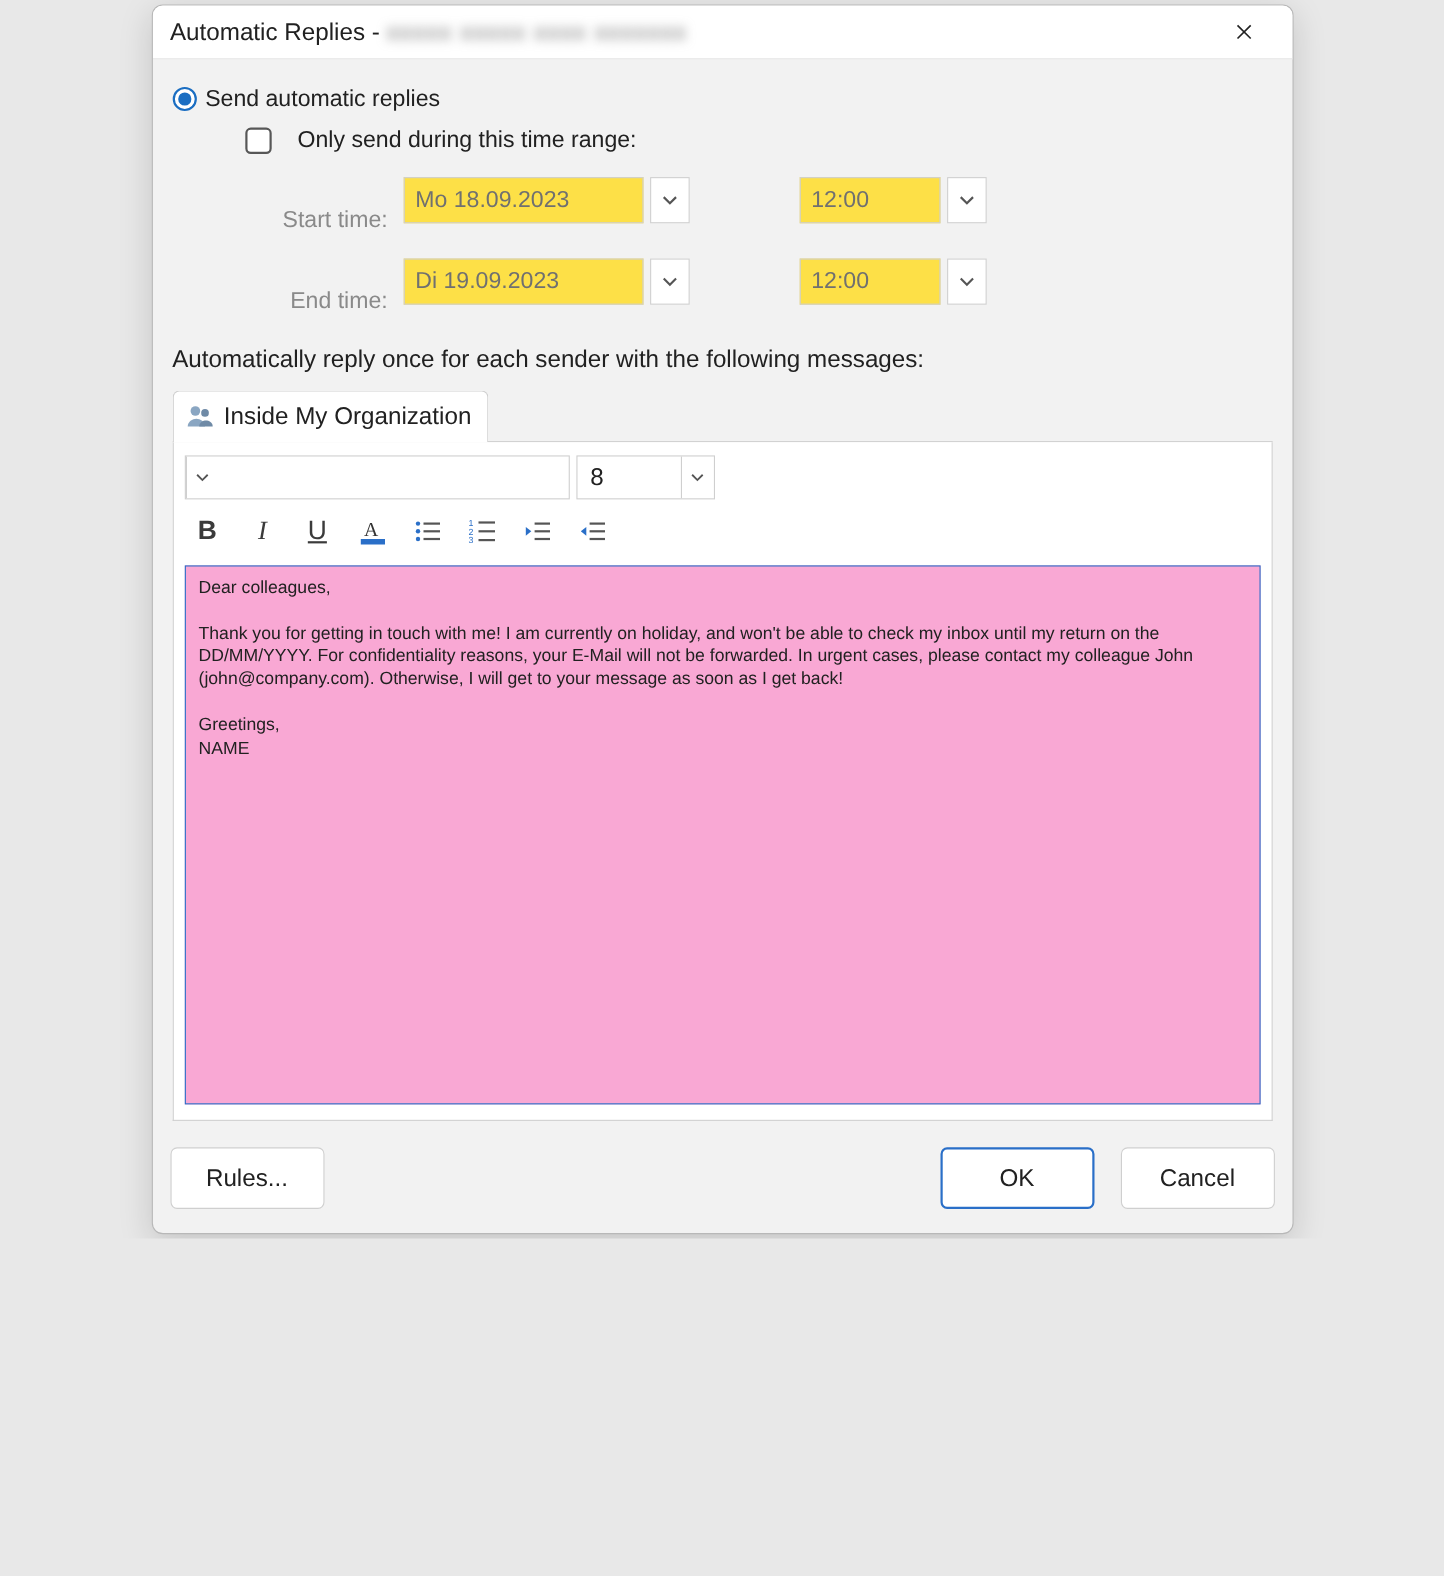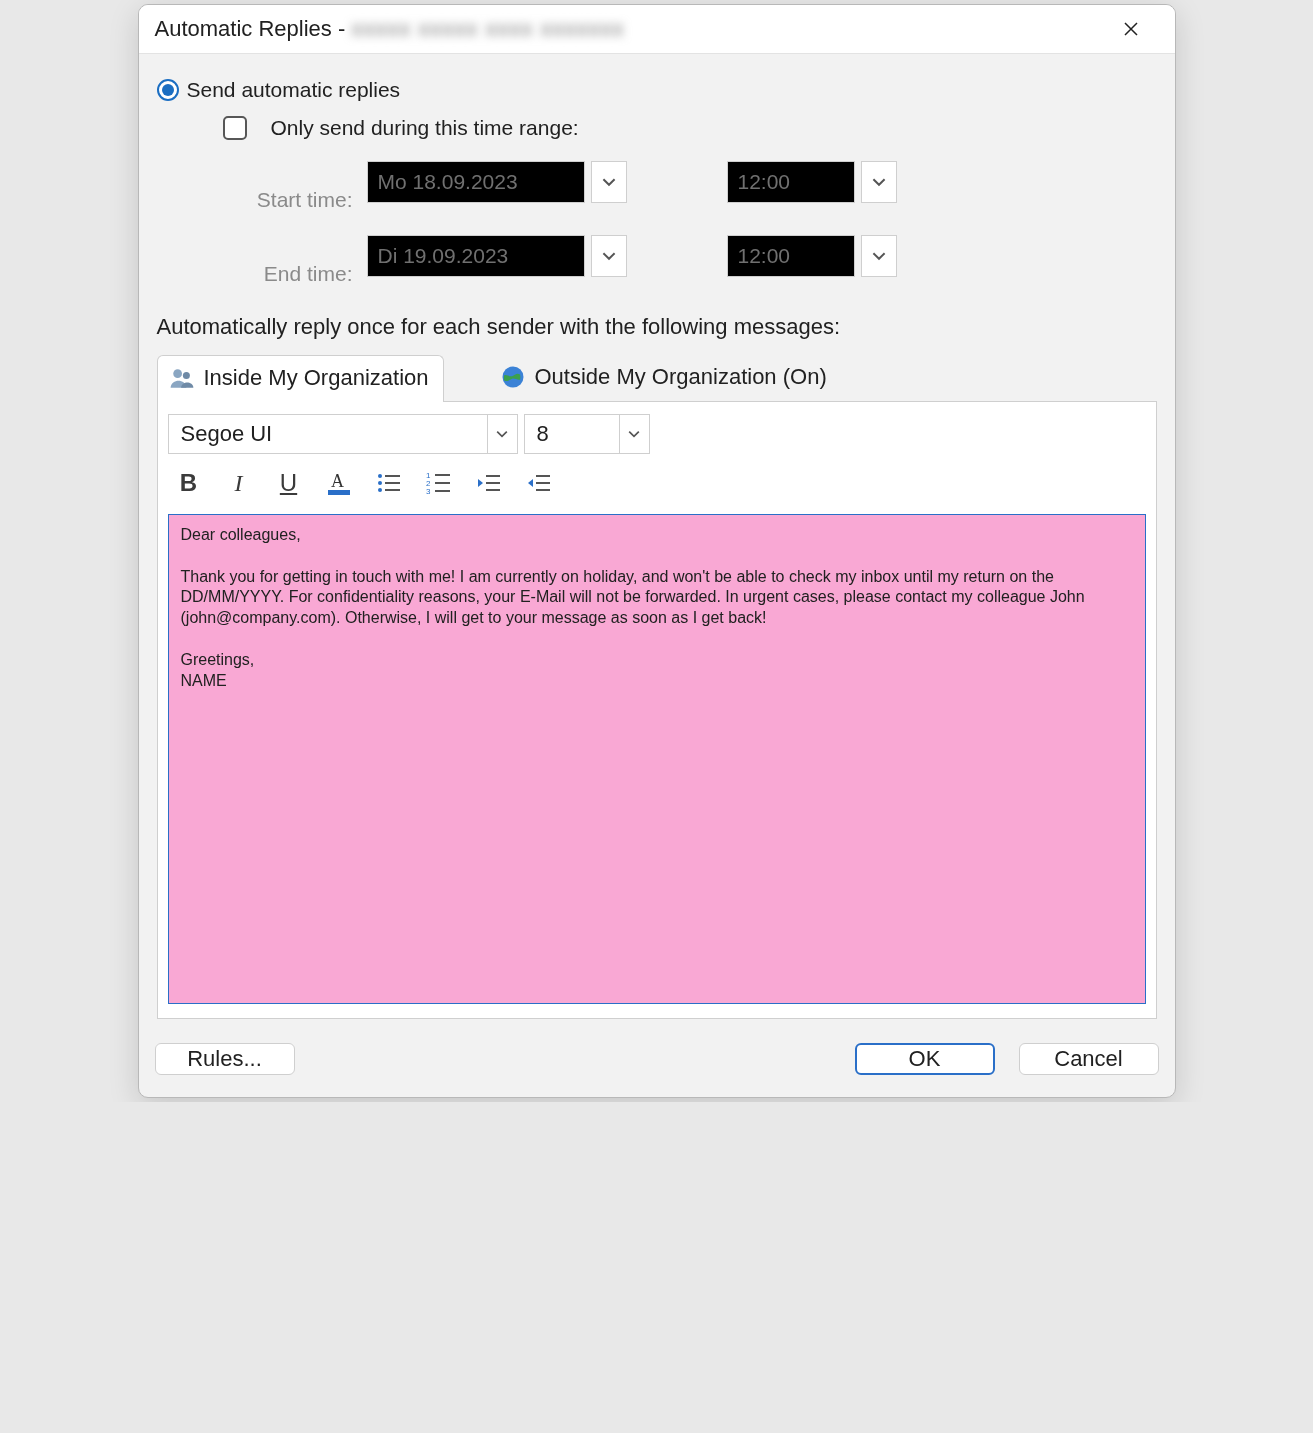--- a/index.html
+++ b/index.html
@@ -101,21 +101,21 @@
     margin-left: 14px;
   }
   .time-grid .lbl { color: var(--muted); text-align: right; padding-right: 14px; margin-top: 36px; }
   .combo {
     display: flex; align-items: stretch;
     height: 42px;
   }
   .combo .val {
     flex: 1;
     border: 1px solid var(--border);
-    background: #000000;
+    background: #fde047;
     color: #707070;
     padding: 6px 10px;
     display:flex; align-items:center;
     font-size: 21px;
   }
   .combo .drop {
     width: 36px;
     border: 1px solid var(--border);
     margin-left: 6px;
     background: #fff;
@@ -202,21 +202,21 @@
     white-space: pre-wrap;
     outline: none;
   }
 
   .footer {
     display:flex; align-items:center; justify-content: space-between;
     padding: 20px 16px 22px 16px;
   }
   .btn {
     min-width: 140px;
-    height: 32px;
+    height: 56px;
     border: 1px solid var(--border);
     background: #fff;
     border-radius: 6px;
     font-size: 22px;
     display:inline-flex; align-items:center; justify-content:center;
     cursor:pointer;
     padding: 0 20px;
   }
   .btn.primary {
     border: 2px solid #2a6fc8;
@@ -302,34 +302,26 @@
     <div class="tabs">
       <div class="tab active">
         <svg class="ico" viewBox="0 0 32 32">
           <circle cx="11" cy="11" r="5" fill="#8aa6c2"></circle>
           <circle cx="21" cy="13" r="4" fill="#6f8aa6"></circle>
           <path d="M3 27c0-5 5-8 9-8s9 3 9 8z" fill="#8aa6c2"></path>
           <path d="M15 27c0-4 4-6 7-6s7 2 7 6z" fill="#6f8aa6"></path>
         </svg>
         <span>Inside My Organization</span>
       </div>
-      <div class="tab">
-        <svg class="ico" viewBox="0 0 32 32">
-          <circle cx="16" cy="16" r="12" fill="#3b82d6"></circle>
-          <path d="M6 14c3-1 6 2 9 1s5-4 9-2c0 0 1 3 0 6-3 1-6-2-9-1s-5 4-9 2c-1-2 0-6 0-6z" fill="#3ba04d"></path>
-        </svg>
-        <span>Outside My Organization (On)</span>
-      </div>
     </div>
 
     <div class="editor-pane">
 
       <div class="toolbar1">
         <div class="select font-select">
-          <div class="txt">Segoe UI</div>
           <div class="caret">
             <svg viewBox="0 0 10 10">
                 <path d="M1 3 L5 7 L9 3" stroke="#555" stroke-width="1.4" fill="none"></path>
               </svg>
           </div>
         </div>
         <div class="select size-select">
           <div class="txt">8</div>
           <div class="caret">
             <svg viewBox="0 0 10 10">

